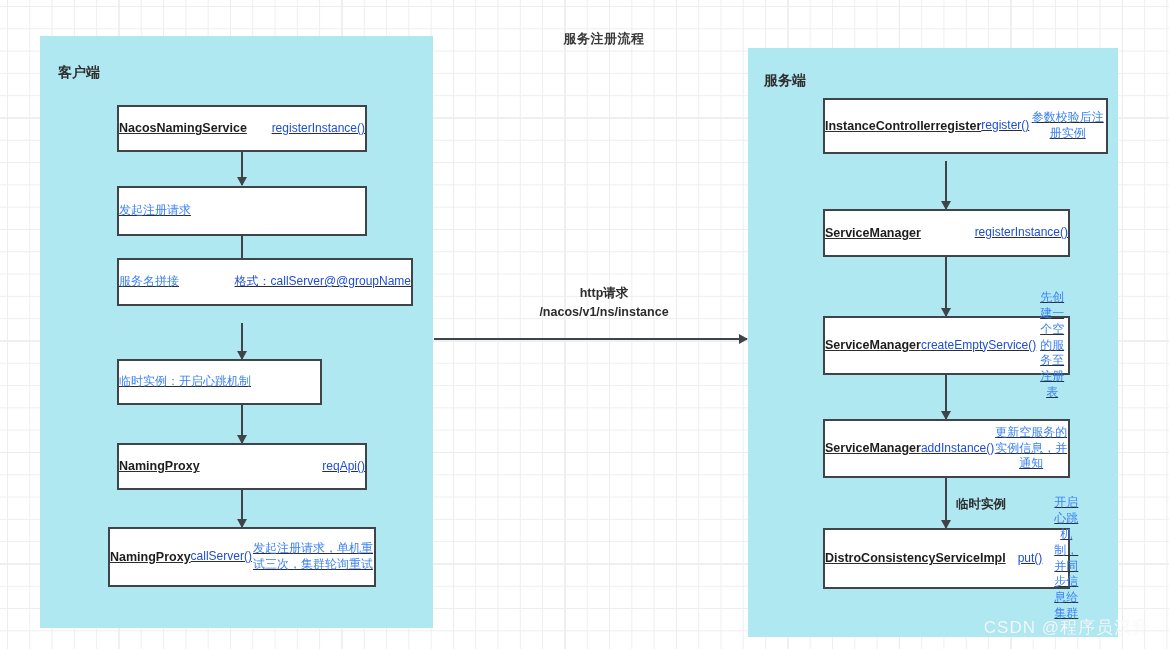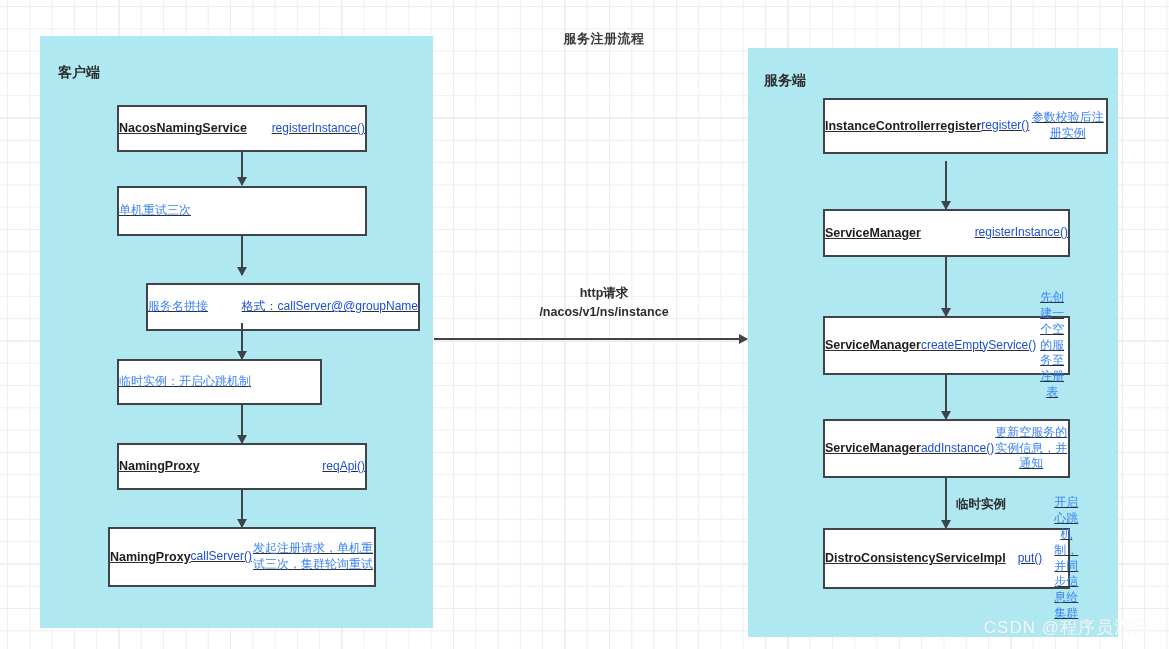--- a/index.html
+++ b/index.html
@@ -158,26 +158,26 @@
   </div>
 
   <div class="node" style="left:117px; top:105px; width:250px; height:47px;">
     <div class="t-bold">NacosNamingService</div>
     <div class="t-norm">registerInstance()</div>
   </div>
 
   <div class="arrow-v" style="left:241px; top:152px; height:33px;"></div>
 
   <div class="node" style="left:117px; top:186px; width:250px; height:50px;">
-    <div class="t-cn">单机重试三次</div>
+    <div class="t-cn">发起注册请求</div>
   </div>
 
   <div class="arrow-v" style="left:241px; top:236px; height:39px;"></div>
 
-  <div class="node" style="left:117px; top:283px; width:274px; height:48px;margin-left:29px;">
+  <div class="node" style="left:117px; top:258px; width:296px; height:48px;">
     <div class="t-cn">服务名拼接</div>
     <div class="t-norm">格式：callServer@@groupName</div>
   </div>
 
   <div class="arrow-v" style="left:241px; top:323px; height:36px;"></div>
 
   <div class="node" style="left:117px; top:359px; width:205px; height:46px;">
     <div class="t-cn">临时实例：开启心跳机制</div>
   </div>
 

